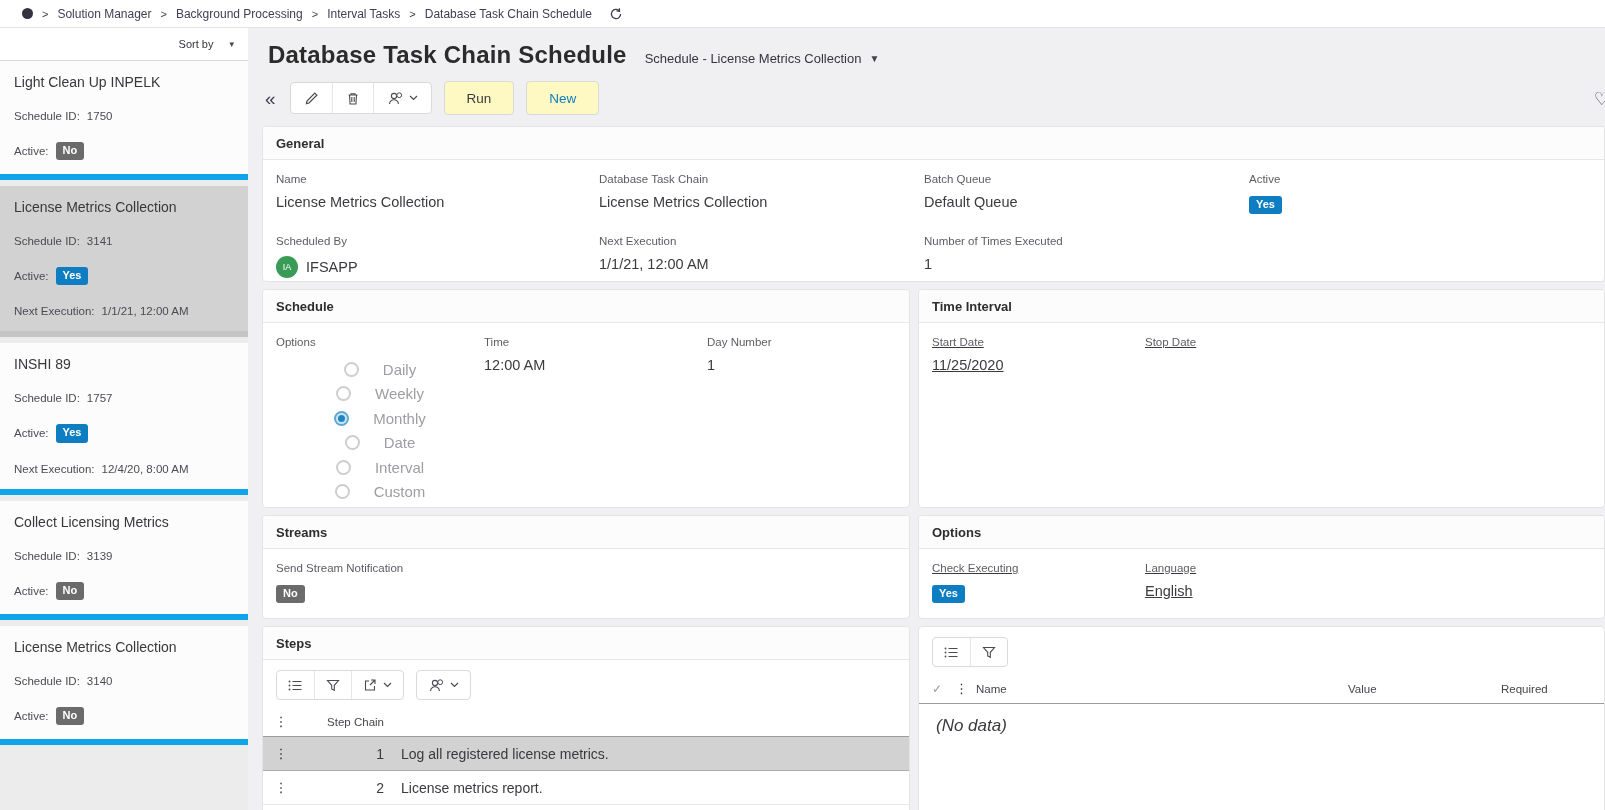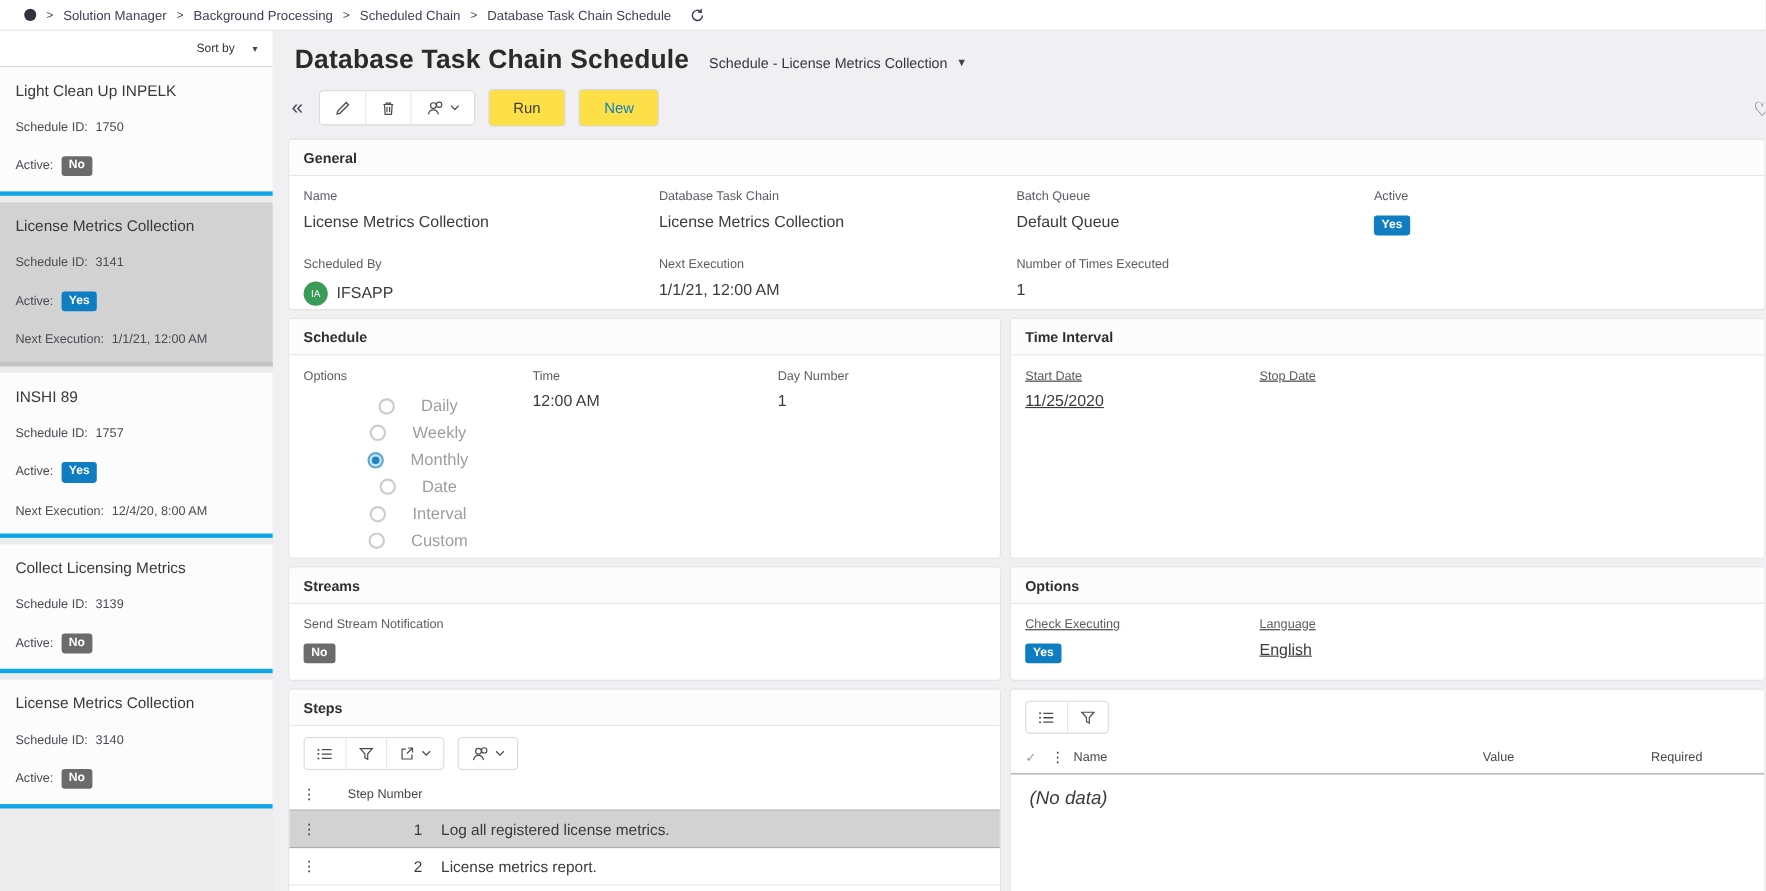--- a/index.html
+++ b/index.html
@@ -17,42 +17,42 @@
   .crumb{color:#3f3e53; cursor:pointer; white-space:nowrap;}
   .crumb-sep{color:#3f3e53; font-size:11px;}
   .refresh-btn{margin-left:8px; cursor:pointer; display:flex; align-items:center;}
 
   
   .sidebar{position:absolute; top:28px; left:0; width:248px; bottom:0; background:#ececec; overflow:hidden;}
   .sidebar-head{height:33px; background:#fff; border-bottom:1px solid #dcdcdc; display:flex;
     justify-content:flex-end; align-items:center; padding-right:14px; gap:16px;}
   .sortby{font-size:11px; color:#33333d; cursor:pointer;}
   .caret{font-size:9px; color:#44434f;}
-  .side-card{background:#fcfcfc; border-bottom:4px solid #0ea5e9; margin-bottom:6px; padding:13px 14px 14px; cursor:pointer;}
+  .side-card{background:#fcfcfc; border-bottom:6px solid #0ea5e9; margin-bottom:6px; padding:13px 14px 14px; cursor:pointer;}
   .side-card.selected{background:var(--sel); border-bottom-color:#c4c4c4;}
   .side-title{font-size:14px; color:#38383c; margin-bottom:11px;}
   .side-row{font-size:11.5px; color:#4b4b52; margin-top:20px; display:flex; align-items:center; gap:7px;}
   .badge{display:inline-block; font-size:11px; font-weight:bold; color:#fff; padding:2px 7px 3px; border-radius:3px; line-height:1.2;}
   .badge-yes{background:var(--accent);}
   .badge-no{background:var(--badge-no);}
 
   
   .main{position:absolute; left:248px; top:28px; right:0; bottom:0; overflow:hidden;}
   .page-head{display:flex; align-items:baseline; gap:18px; margin:13px 0 0 20px;}
   .page-title{font-size:24px; font-weight:bold; color:#2b2b2b; letter-spacing:.2px;}
   .page-sub{font-size:13px; color:#35353f; display:flex; align-items:center; gap:8px; cursor:pointer;}
   .page-sub .caret{font-size:10px;}
   .fav{position:absolute; top:60px; right:-5px; font-size:18px; color:#56566e; cursor:pointer;}
 
   .cmd-bar{display:flex; align-items:center; gap:12px; margin:12px 0 0 15px; height:34px;}
   .collapse-btn{font-size:19px; color:#3f3e53; cursor:pointer; padding:0 2px; line-height:1;}
   .btn-group{display:flex; background:#fff; border:1px solid #d9d9d9; border-radius:4px; height:32px; overflow:hidden;}
   .icon-btn{display:flex; align-items:center; justify-content:center; gap:6px; padding:0 13px; cursor:pointer; border-left:1px solid #e6e6e6;}
   .icon-btn:first-child{border-left:none;}
-  .btn{background:#fde047; border:1px solid #d9d9d9; border-radius:4px; height:34px; padding:0 22px;
+  .btn{background:#fef9c3; border:1px solid #d9d9d9; border-radius:4px; height:34px; padding:0 22px;
     font-size:13.5px; color:#3a3a3a; cursor:pointer; font-family:inherit;}
   .btn.primary{color:var(--accent);}
 
   .content{position:absolute; left:14px; top:98px; right:0; bottom:-20px;
     display:grid; grid-template-columns:648px 1fr; grid-template-rows:156px 219px 104px 1fr;
     grid-column-gap:8px; grid-row-gap:7px;}
   .card{background:#fff; border:1px solid #e4e4e4; border-radius:4px; overflow:hidden; display:flex; flex-direction:column;}
   .span2{grid-column:1 / span 2;}
   .card-head{padding:9px 13px 8px; font-size:13px; font-weight:600; color:#2e2e2e;
     border-bottom:1px solid #e7e7e7; background:#fcfcfc; flex:0 0 auto;}
@@ -97,21 +97,21 @@
 </head>
 <body>
 
 <div class="topbar">
   <span class="home-dot"></span>
   <span class="crumb-sep">&gt;</span>
   <span class="crumb">Solution Manager</span>
   <span class="crumb-sep">&gt;</span>
   <span class="crumb">Background Processing</span>
   <span class="crumb-sep">&gt;</span>
-  <span class="crumb">Scheduled Chain</span>
+  <span class="crumb">Interval Tasks</span>
   <span class="crumb-sep">&gt;</span>
   <span class="crumb">Database Task Chain Schedule</span>
   <span class="refresh-btn">
     <svg class="ic" width="14" height="14" viewBox="0 0 14 14">
         <path d="M11.6 7a4.6 4.6 0 1 1-1.4-3.3" fill="none" stroke="#3f3e53" stroke-width="1.3"></path>
         <path d="M10.4 1.2 L10.5 4.2 L7.5 3.9" fill="none" stroke="#3f3e53" stroke-width="1.3"></path>
       </svg>
   </span>
 </div>
 
@@ -383,21 +383,21 @@
                   <circle cx="12.2" cy="4.2" r="2.4" fill="#fff" stroke="#4a4a52" stroke-width="1"></circle>
                 </svg>
               <svg class="ic" width="9" height="6" viewBox="0 0 9 6">
                   <path d="M1 1 l3.5 3.5 L8 1" fill="none" stroke="#4a4a52" stroke-width="1.2"></path>
                 </svg>
             </span>
           </div>
         </div>
         <div class="thead">
           <span class="kebab">⋮</span>
-          <span class="col-stepnum">Step Number</span>
+          <span class="col-stepnum">Step Chain</span>
         </div>
         <div class="trow selected">
           <span class="kebab">⋮</span>
           <span class="col-stepnum">1</span>
           <span class="col-task">Log all registered license metrics.</span>
         </div>
         <div class="trow">
           <span class="kebab">⋮</span>
           <span class="col-stepnum">2</span>
           <span class="col-task">License metrics report.</span>

